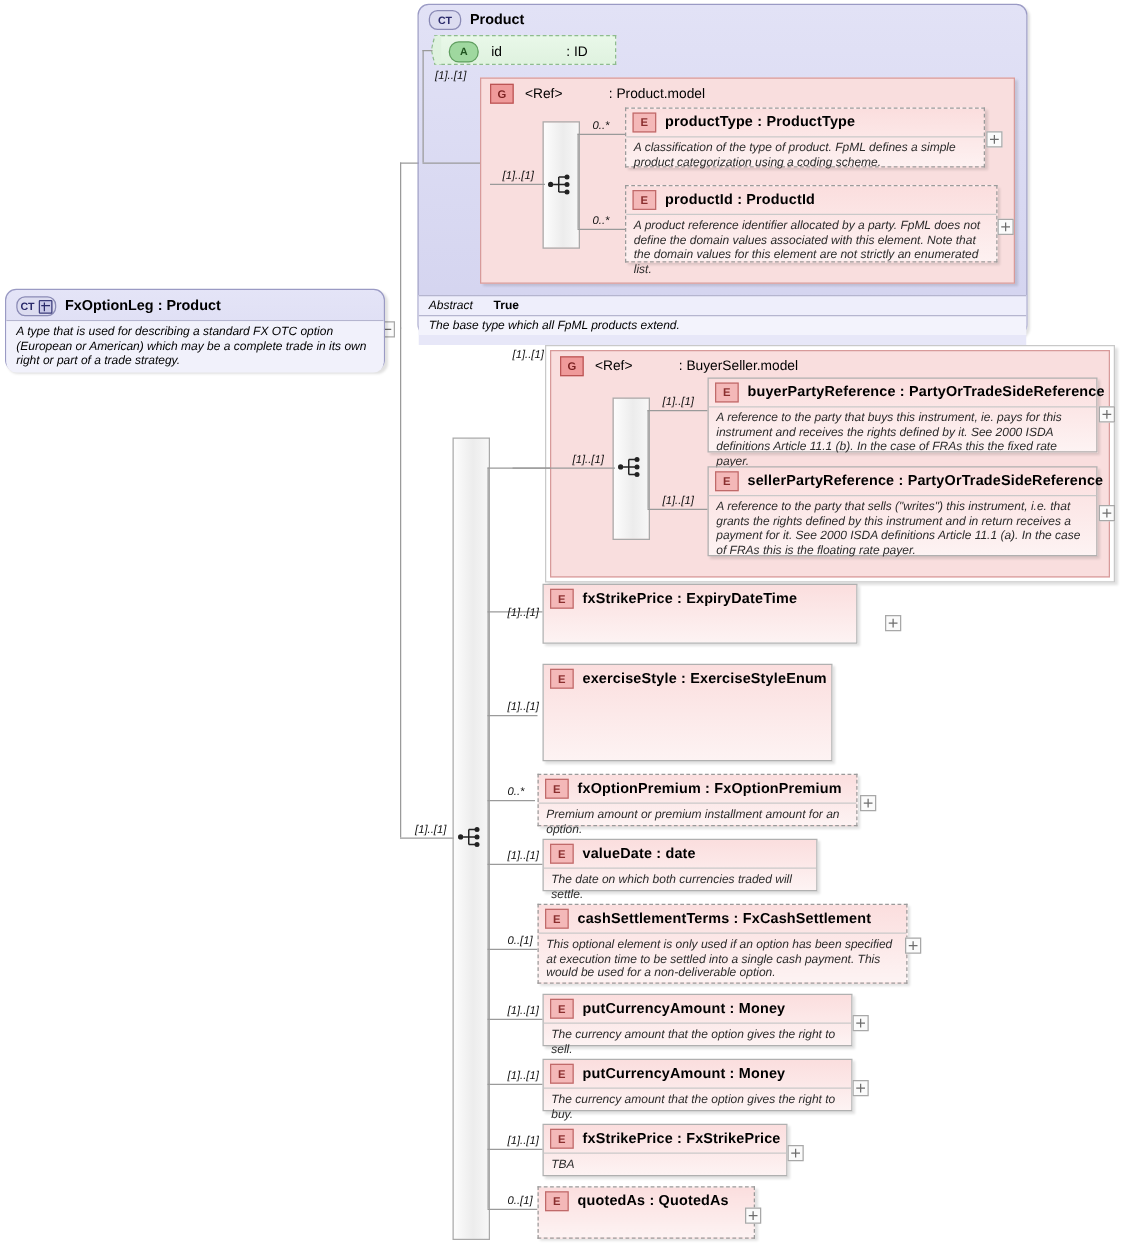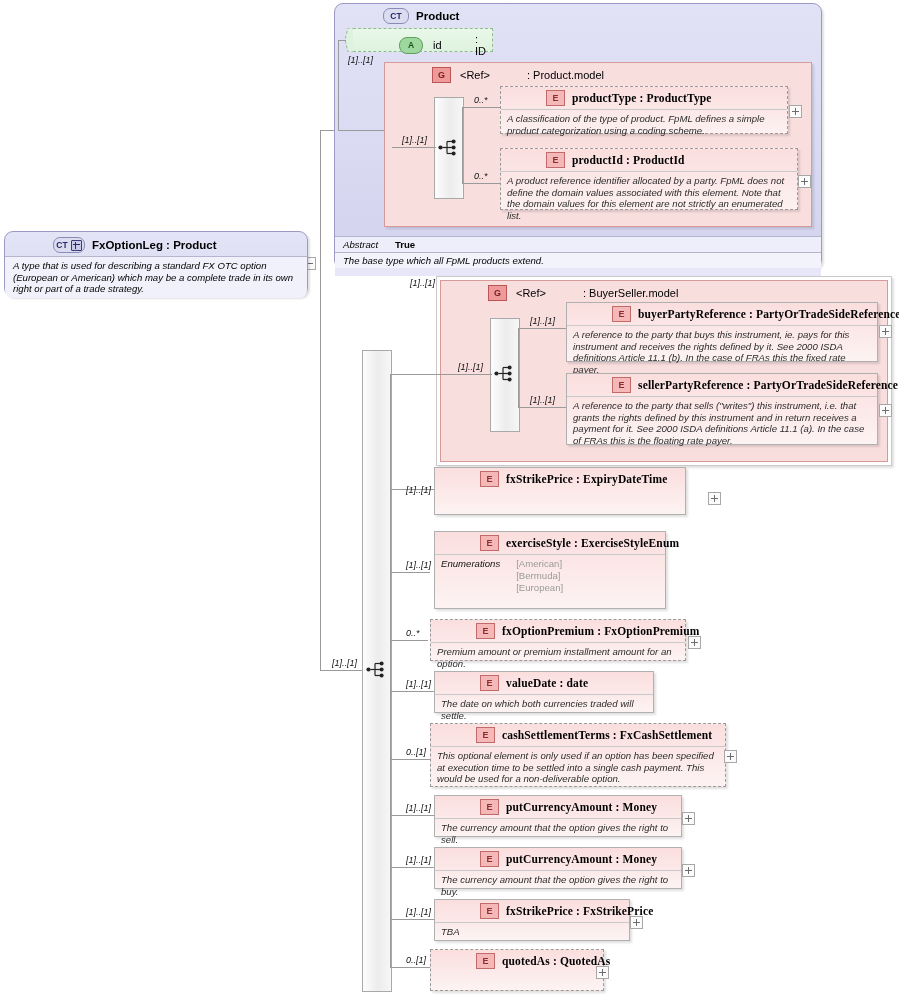--- a/index.html
+++ b/index.html
@@ -8,30 +8,30 @@
     font-family:"Liberation Sans","DejaVu Sans",sans-serif;
     font-size:11px;color:#000;
   }
   .abs{position:absolute;box-sizing:border-box;}
 
   
   .node{position:absolute;box-sizing:border-box;border:1px solid #b4b4b4;background:#fff;}
   .node.solid{border:1px solid #b0b0b0;}
   .node.dashed{border:1px dashed #9a9a9a;}
   .node .hdr{display:flex;align-items:center;gap:7px;padding:3px 6px 3px 5px;}
-  .node .title{font-weight:bold;font-size:11.5px;letter-spacing:.15px;white-space:nowrap;font-family:Liberation Serif, serif;}
+  .node .title{font-weight:bold;font-size:11.5px;letter-spacing:.15px;white-space:nowrap;}
   .node .annot{border-top:1px solid #c9c9c9;padding:3px 6px 4px 6px;font-style:italic;font-size:9.6px;line-height:11.6px;color:#2b2b2b;}
   .node .enums{border-top:1px solid #c9c9c9;padding:3px 6px 3px 6px;display:flex;gap:16px;font-size:9.6px;}
   .node .enums .lab{font-style:italic;color:#111;}
   .node .enums .vals{color:#9b9b9b;line-height:12px;}
 
   
   .chip{width:17px;height:14px;border:1px solid #c06a6a;background:#f4b8b8;
         display:inline-flex;align-items:center;justify-content:center;
-        font-size:9px;font-weight:bold;color:#8b2f2f;line-height:1;flex:none;margin-left:40px;}
+        font-size:9px;font-weight:bold;color:#8b2f2f;line-height:1;flex:none;}
   .chip.g{background:#ef9a9a;border-color:#b55;color:#7a2020;}
   .chip.ct{width:24px;height:14px;border:1px solid #8a8ab5;background:#dcdcf0;color:#2a2a6a;
            border-radius:7px;font-size:8.5px;}
   .chip.a{width:22px;height:15px;border:1px solid #5f9e5f;background:#9fd89f;color:#1f541f;
           border-radius:8px;font-size:8.5px;}
   .plusbadge{display:inline-block;width:9px;height:9px;border:1px solid #3a3a7a;background:#c9c9e8;
              position:relative;border-radius:1px;margin-left:1px;}
   .plusbadge:before{content:"";position:absolute;left:3.5px;top:1px;width:1px;height:7px;background:#2a2a6a;}
   .plusbadge:after{content:"";position:absolute;left:1px;top:3.5px;width:7px;height:1px;background:#2a2a6a;}
 
@@ -250,28 +250,20 @@
     <span class="title">fxStrikePrice : ExpiryDateTime</span>
   </div>
 </div>
 <div class="exp" style="left:708px;top:492px;"></div>
 
 <div class="node solid shadow" style="left:434px;top:531px;width:232px;height:78px;background:linear-gradient(to bottom,#fbdede,#fdf3f3);">
   <div class="hdr">
     <span class="chip">E</span>
     <span class="title">exerciseStyle : ExerciseStyleEnum</span>
   </div>
-  <div class="enums">
-    <span class="lab">Enumerations</span>
-    <span class="vals">
-      <span>[American]</span><br>
-      <span>[Bermuda]</span><br>
-      <span>[European]</span>
-    </span>
-  </div>
 </div>
 
 <div class="node dashed shadow" style="left:430px;top:619px;width:256px;height:42px;background:linear-gradient(to bottom,#fbdede,#fdf3f3);">
   <div class="hdr">
     <span class="chip">E</span>
     <span class="title">fxOptionPremium : FxOptionPremium</span>
   </div>
   <div class="annot">Premium amount or premium installment amount for an option.</div>
 </div>
 <div class="exp" style="left:688px;top:636px;"></div>

